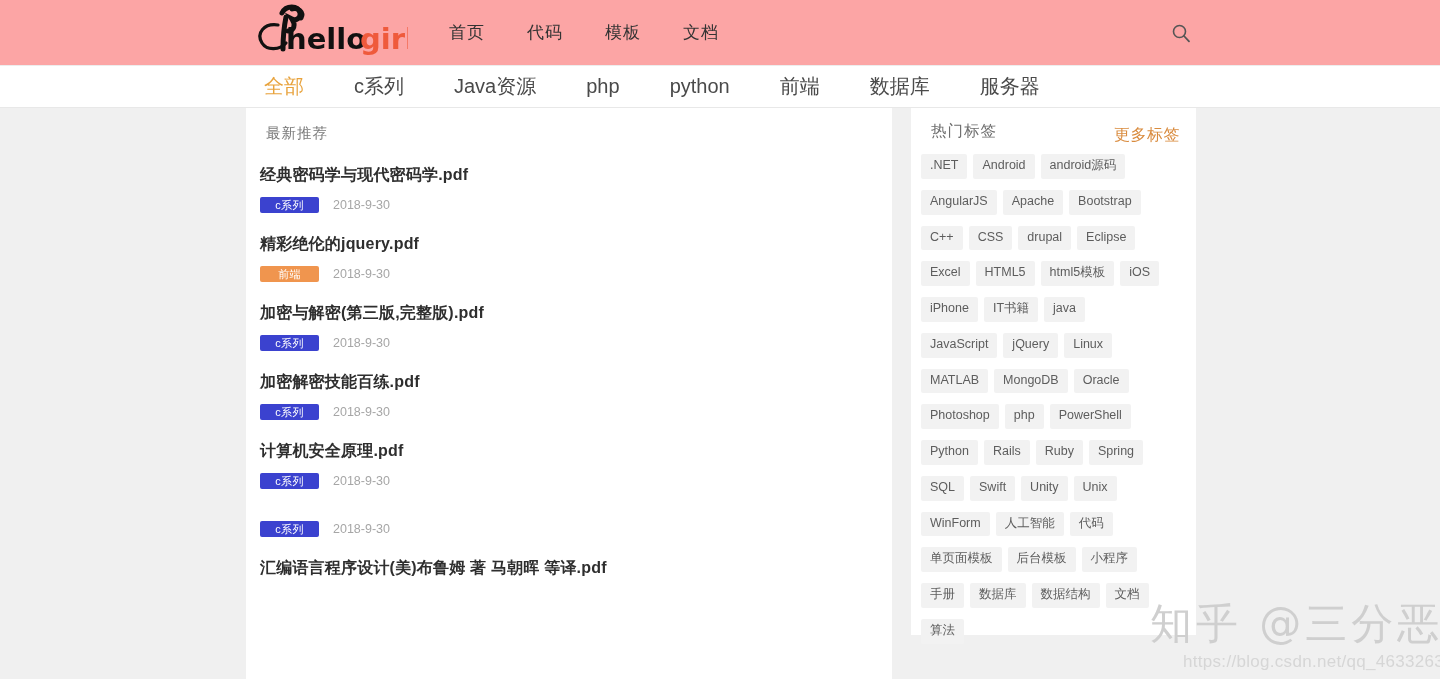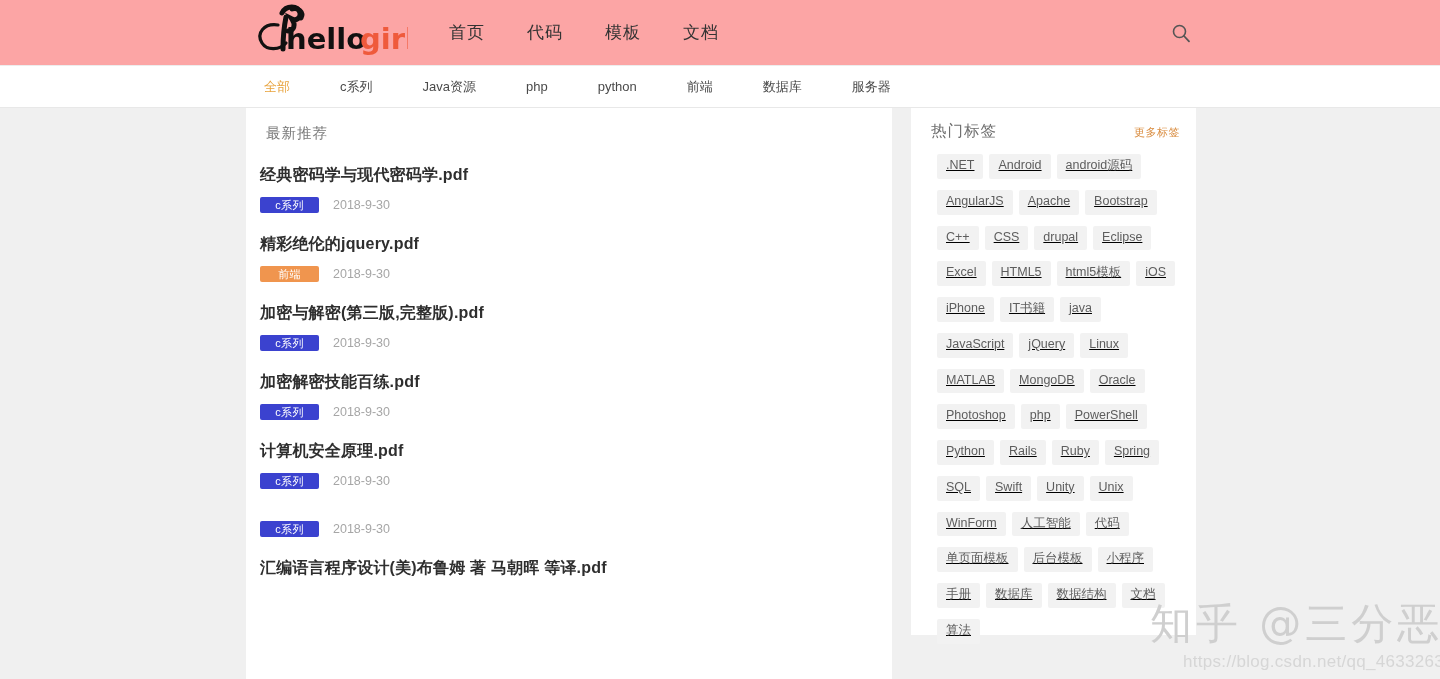--- a/index.html
+++ b/index.html
@@ -34,21 +34,21 @@
     display:flex;align-items:center;justify-content:center;cursor:pointer;
   }
   
   .subnav{
     position:relative;width:1440px;height:41px;background:#fff;
     border-top:1px solid #ededed;border-bottom:1px solid #e8e8e8;
     display:flex;align-items:center;
   }
   .subnav-inner{position:absolute;left:264px;top:0;height:41px;display:flex;align-items:center;}
   .subnav-item{
-    font-size:13px;color:#4a4a4a;margin-right:50px;cursor:pointer;white-space:nowrap;
+    font-size:20px;color:#4a4a4a;margin-right:50px;cursor:pointer;white-space:nowrap;
   }
   .subnav-item.active{color:#e8a33d;}
   
   .page{position:relative;width:1440px;height:573px;background:#f0f0f0;}
   .card{
     position:absolute;background:#fff;
   }
   .card-main{left:246px;top:0;width:646px;height:573px;}
   .card-side{left:911px;top:0;width:285px;height:527px;}
   .section-title{
@@ -65,24 +65,24 @@
   .badge{
     display:inline-flex;align-items:center;justify-content:center;
     min-width:47px;height:16px;padding:0 6px;border-radius:2px;
     font-size:11px;color:#fff;letter-spacing:.3px;cursor:pointer;
   }
   .badge.b-blue{background:#3b42cf;}
   .badge.b-orange{background:#f0954e;}
   .item-date{font-size:12.5px;color:#a6a6a6;margin-left:14px;}
   
   .side-title{position:absolute;left:20px;top:13px;font-size:15.5px;color:#6e6e6e;letter-spacing:1px;}
-  .more-tags{position:absolute;right:16px;top:17px;font-size:11px;color:#d98b3e;cursor:pointer;letter-spacing:.5px;}
+  .more-tags{position:absolute;right:16px;top:17px;font-size:16px;color:#d98b3e;cursor:pointer;letter-spacing:.5px;}
   .tagwrap{
-    position:absolute;left:26px;top:46px;width:252px;
-    display:flex;flex-wrap:wrap;text-decoration:underline;
+    position:absolute;left:10px;top:46px;width:252px;
+    display:flex;flex-wrap:wrap;
   }
   .tag{
     background:#f2f2f2;color:#5d5d5d;font-size:12.5px;
     padding:5px 9px 6px 9px;border-radius:2px;margin:0 6px 11px 0;
     cursor:pointer;white-space:nowrap;line-height:1.1;
   }
   
   .wm-zhihu{
     position:absolute;left:1150px;top:596px;font-size:42px;color:#cfcfcf;
     letter-spacing:4px;white-space:nowrap;pointer-events:none;

